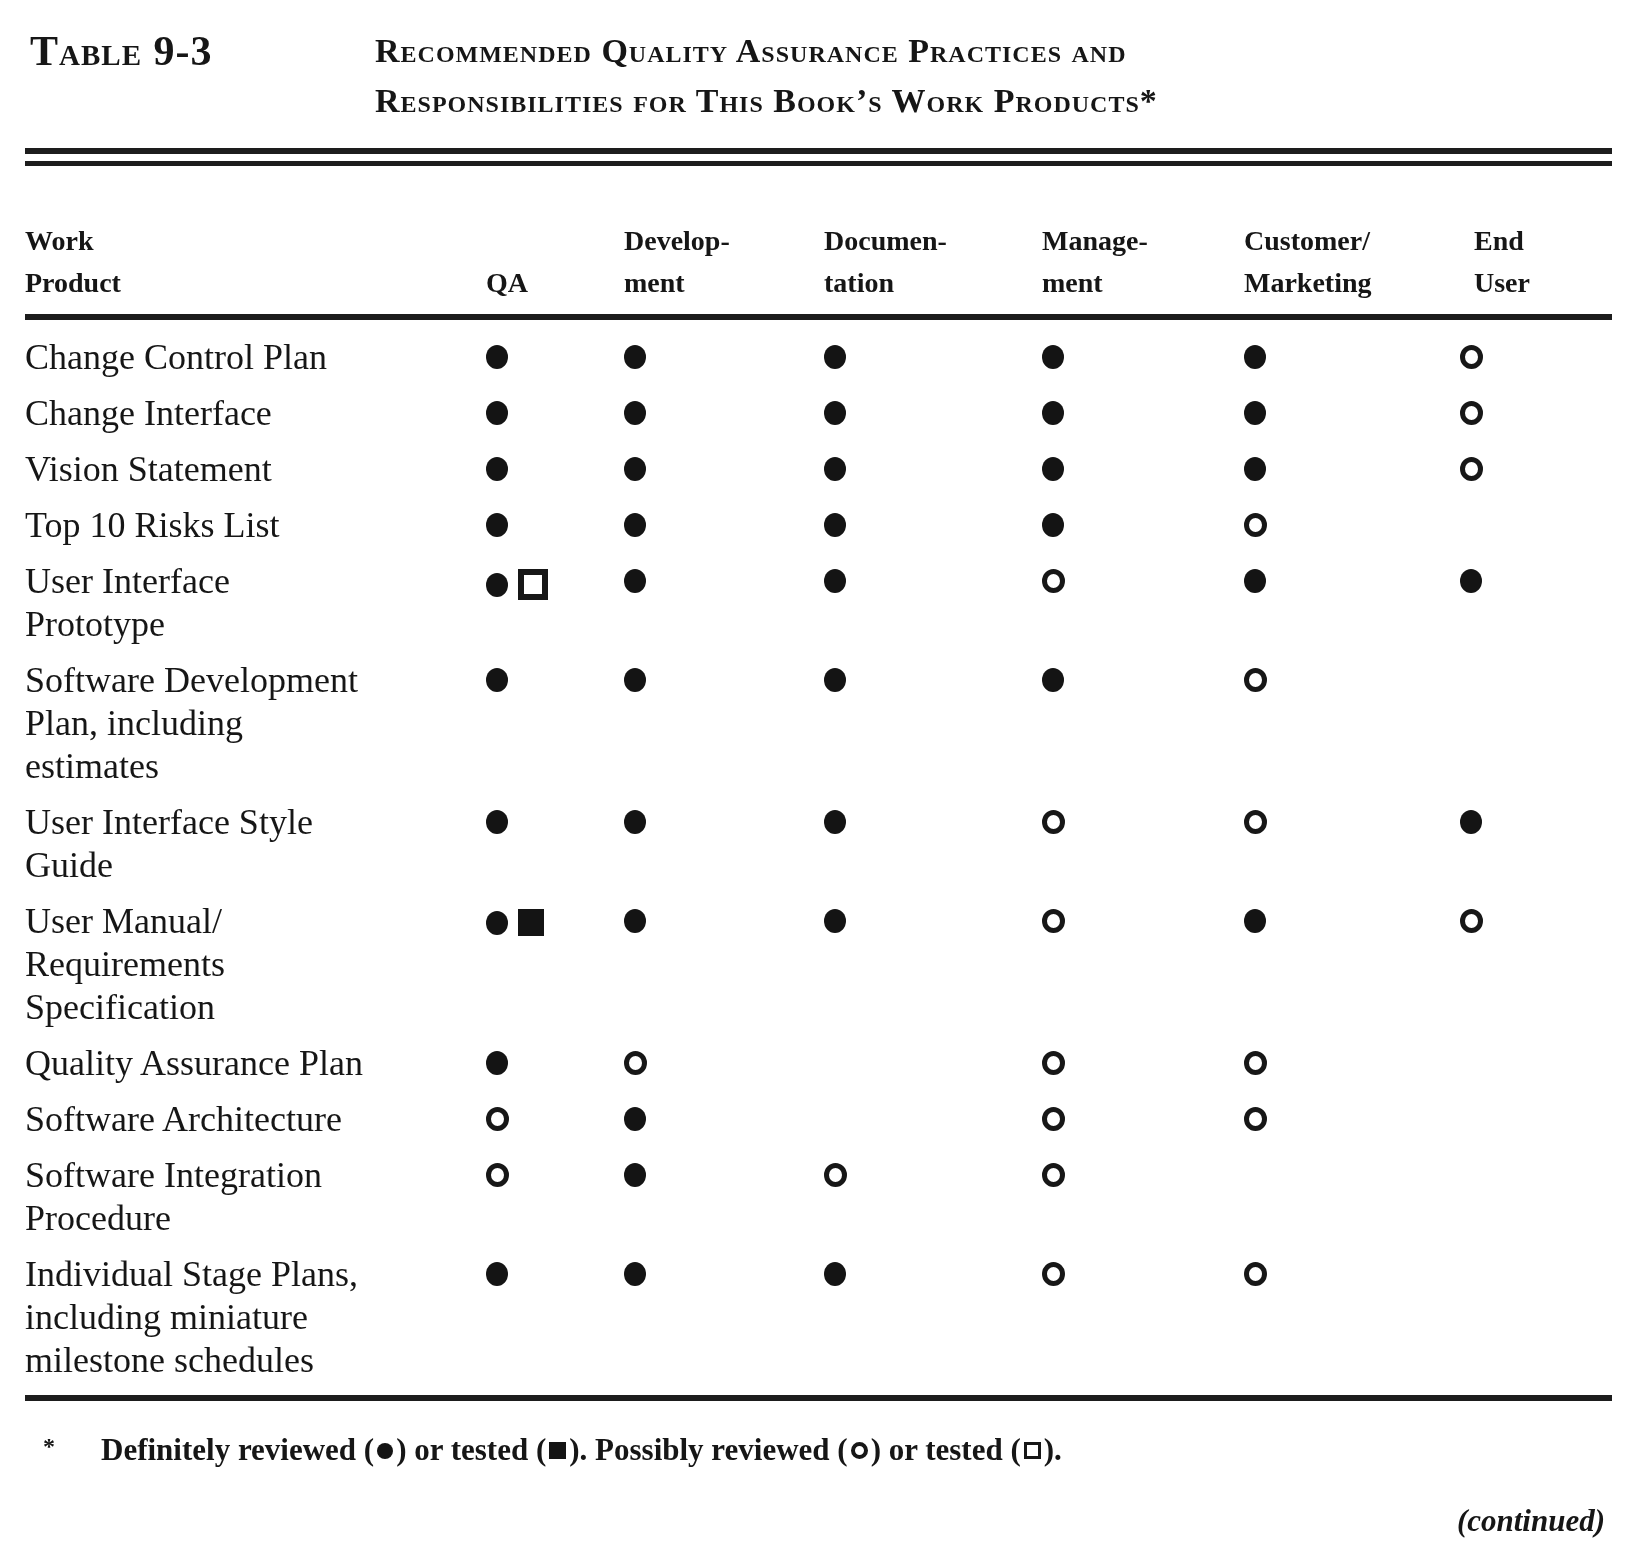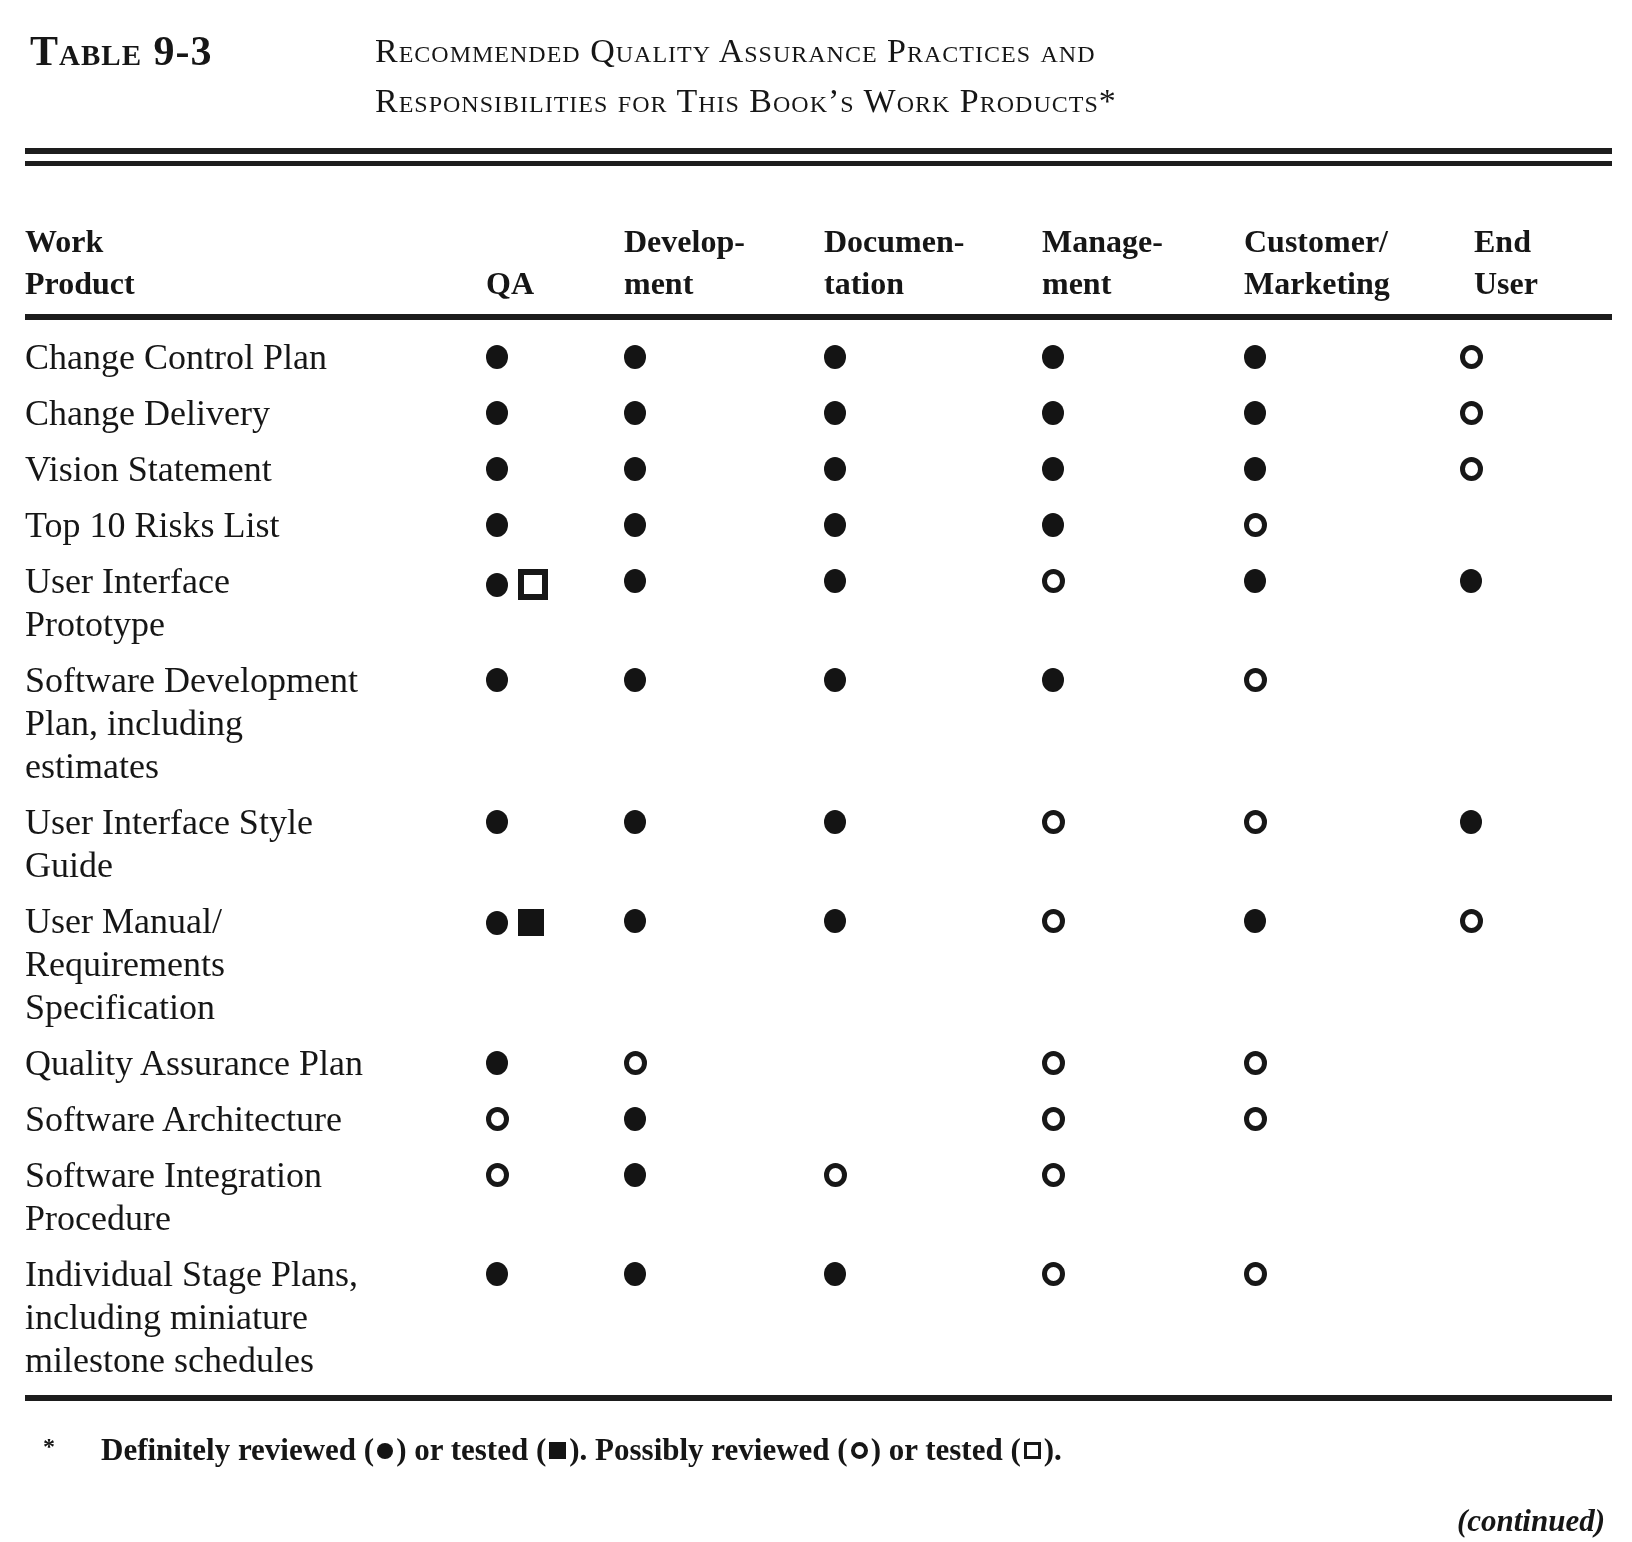--- a/index.html
+++ b/index.html
@@ -14,42 +14,42 @@
   .page{padding:26px 15px 0 25px;}
 
   
   .title-row{display:flex;align-items:flex-start;margin-bottom:22px;}
   .table-label{
     width:345px;flex:0 0 345px;
     font-size:42px;font-weight:bold;font-variant:small-caps;
     letter-spacing:1px;line-height:50px;padding-left:5px;
   }
   .title{
-    font-size:34px;font-weight:normal;font-variant:small-caps;
+    font-size:34px;font-weight:bold;font-variant:small-caps;
     letter-spacing:1px;line-height:50px;max-width:1000px;
   }
 
   
   .top-double-rule{
     height:7px;
     border-top:6px solid #1d1d1d;
     border-bottom:5px solid #1d1d1d;
     margin-right:5px;
   }
   .header-bottom-rule{height:0;border-top:6px solid #1d1d1d;margin-right:5px;}
   .table-bottom-rule{height:0;border-top:6px solid #1d1d1d;margin-right:5px;margin-top:10px;}
 
   
   .header-row,.tr{
     display:grid;
     grid-template-columns:437px 156px 200px 222px 202px 218px 157px;
   }
   .header-row{align-items:end;padding:14px 0 10px 0;}
   .th{
-    font-size:32px;font-weight:bold;line-height:42px;
+    font-size:28px;font-weight:bold;line-height:42px;
   }
   .tbody{padding-top:16px;}
   .tr{margin-bottom:13px;}
   .td.name{font-size:36px;line-height:43px;}
   .td.sym-cell{padding-top:9px;white-space:nowrap;}
 
   
   .col-1{padding-left:24px;}
   .col-2{padding-left:6px;}
   .col-3{padding-left:6px;}
@@ -141,21 +141,21 @@
         </div>
         <div class="td sym-cell col-1"><span class="sym filled-circle"></span></div>
         <div class="td sym-cell col-2"><span class="sym filled-circle"></span></div>
         <div class="td sym-cell col-3"><span class="sym filled-circle"></span></div>
         <div class="td sym-cell col-4"><span class="sym filled-circle"></span></div>
         <div class="td sym-cell col-5"><span class="sym filled-circle"></span></div>
         <div class="td sym-cell col-6"><span class="sym open-circle"></span></div>
       </div>
       <div class="tr">
         <div class="td name col-0">
-          <div>Change Delivery</div>
+          <div>Change Interface</div>
         </div>
         <div class="td sym-cell col-1"><span class="sym filled-circle"></span></div>
         <div class="td sym-cell col-2"><span class="sym filled-circle"></span></div>
         <div class="td sym-cell col-3"><span class="sym filled-circle"></span></div>
         <div class="td sym-cell col-4"><span class="sym filled-circle"></span></div>
         <div class="td sym-cell col-5"><span class="sym filled-circle"></span></div>
         <div class="td sym-cell col-6"><span class="sym open-circle"></span></div>
       </div>
       <div class="tr">
         <div class="td name col-0">

